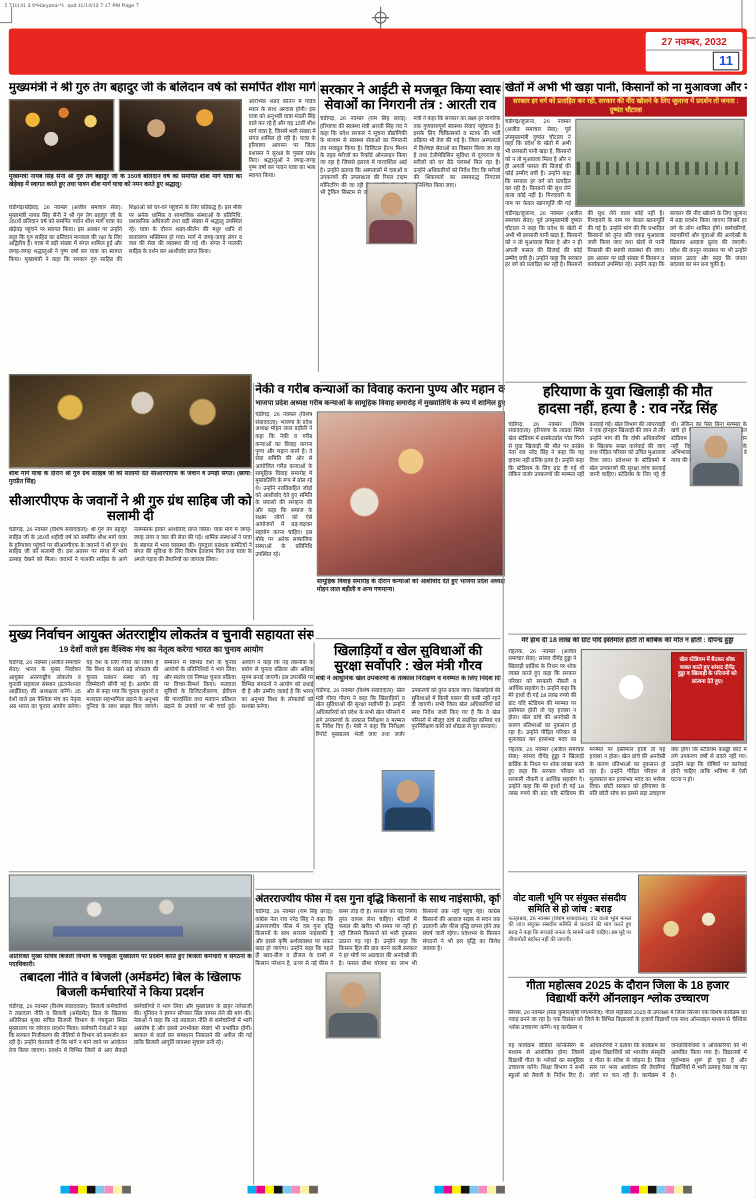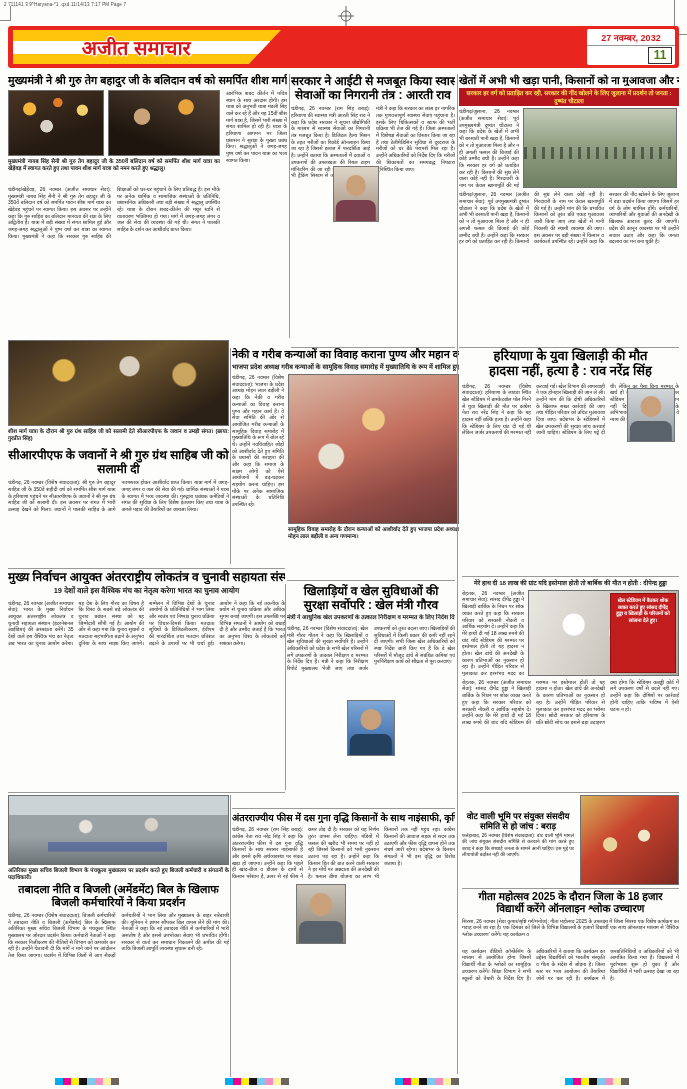--- a/index.html
+++ b/index.html
@@ -18,21 +18,21 @@
   .mast-title{position:absolute;left:0;top:0;width:92%;height:100%;display:flex;align-items:center;justify-content:center;
               font-size:20px;font-weight:bold;color:#d6181c;
               text-shadow:-1px 0 #fff,1px 0 #fff,0 -1px #fff,0 1px #fff,1px 1px #fff;}
   .mast-section{position:absolute;left:50%;transform:translateX(-50%);top:5px;width:300px;height:32px;
                 background:#f6efd3;border-radius:3px;display:flex;align-items:center;justify-content:center;
                 font-size:19px;font-weight:bold;color:#111;}
   .mast-right{position:absolute;right:4px;top:3px;width:88px;height:36px;background:#fff;border-radius:2px;}
   .mast-date{font-size:9px;font-weight:bold;color:#d6181c;text-align:center;padding:2px 0 1px;border-bottom:1px solid #999;}
   .mast-page{display:flex;justify-content:flex-end;padding:1px 3px 0 0;}
   .mast-page span{display:block;width:22px;height:15px;border:1px solid #333;font-size:12px;font-weight:bold;
-                  color:#4d7c0f;text-align:center;line-height:15px;background:#fff;}
+                  color:#1d4ed8;text-align:center;line-height:15px;background:#fff;}
   
   .art{position:absolute;}
   .h{font-weight:bold;color:#000;text-align:center;line-height:1.18;overflow:hidden;}
   .nowrap{white-space:nowrap;}
   .h13{font-size:13px;} .h12{font-size:12px;} .h11{font-size:11px;} .h10{font-size:10.5px;}
   .h9{font-size:9.5px;} .h85{font-size:8.5px;}
   .sub{font-size:6.5px;font-weight:bold;color:#222;text-align:center;line-height:1.25;overflow:hidden;}
   .redbar{background:#b5161d;color:#ffe352;font-size:6px;font-weight:bold;text-align:center;
           padding:2px 2px;line-height:1.25;margin-top:2px;overflow:hidden;}
   .body{font-size:5px;line-height:1.34;color:#1c1c1c;text-align:justify;overflow:hidden;}
@@ -108,24 +108,20 @@
   <div class="printinfo">2 711141 3 9*Haryana-*1 .qxd   11/14/13   7:17 PM   Page 7</div>
   <div class="cropTL"></div>
   <div class="cropTR"></div>
   <svg class="regmark" width="16" height="24" viewBox="0 0 16 24">
     <circle cx="8" cy="10" r="5" fill="none" stroke="#666" stroke-width="1"></circle>
     <line x1="8" y1="0" x2="8" y2="24" stroke="#666" stroke-width="1"></line>
     <line x1="0" y1="10" x2="16" y2="10" stroke="#666" stroke-width="1"></line>
   </svg>
 
   <div class="masthead">
-    <div class="mast-yellow">
-      <div class="mast-stripe"></div>
-      <div class="mast-title">अजीत समाचार</div>
-    </div>
     <div class="mast-right">
       <div class="mast-date">27 नवम्बर, 2032</div>
       <div class="mast-page">
           <span>11</span>
         </div>
     </div>
   </div>
 
   <div class="art" style="left:8px;top:74px;width:279px;height:264px">
     <div class="h h11 nowrap">मुख्यमंत्री ने श्री गुरु तेग बहादुर जी के बलिदान वर्ष को समर्पित शीश मार्ग यात्रा का खेड़ेवड़ में किया स्वागत</div>

